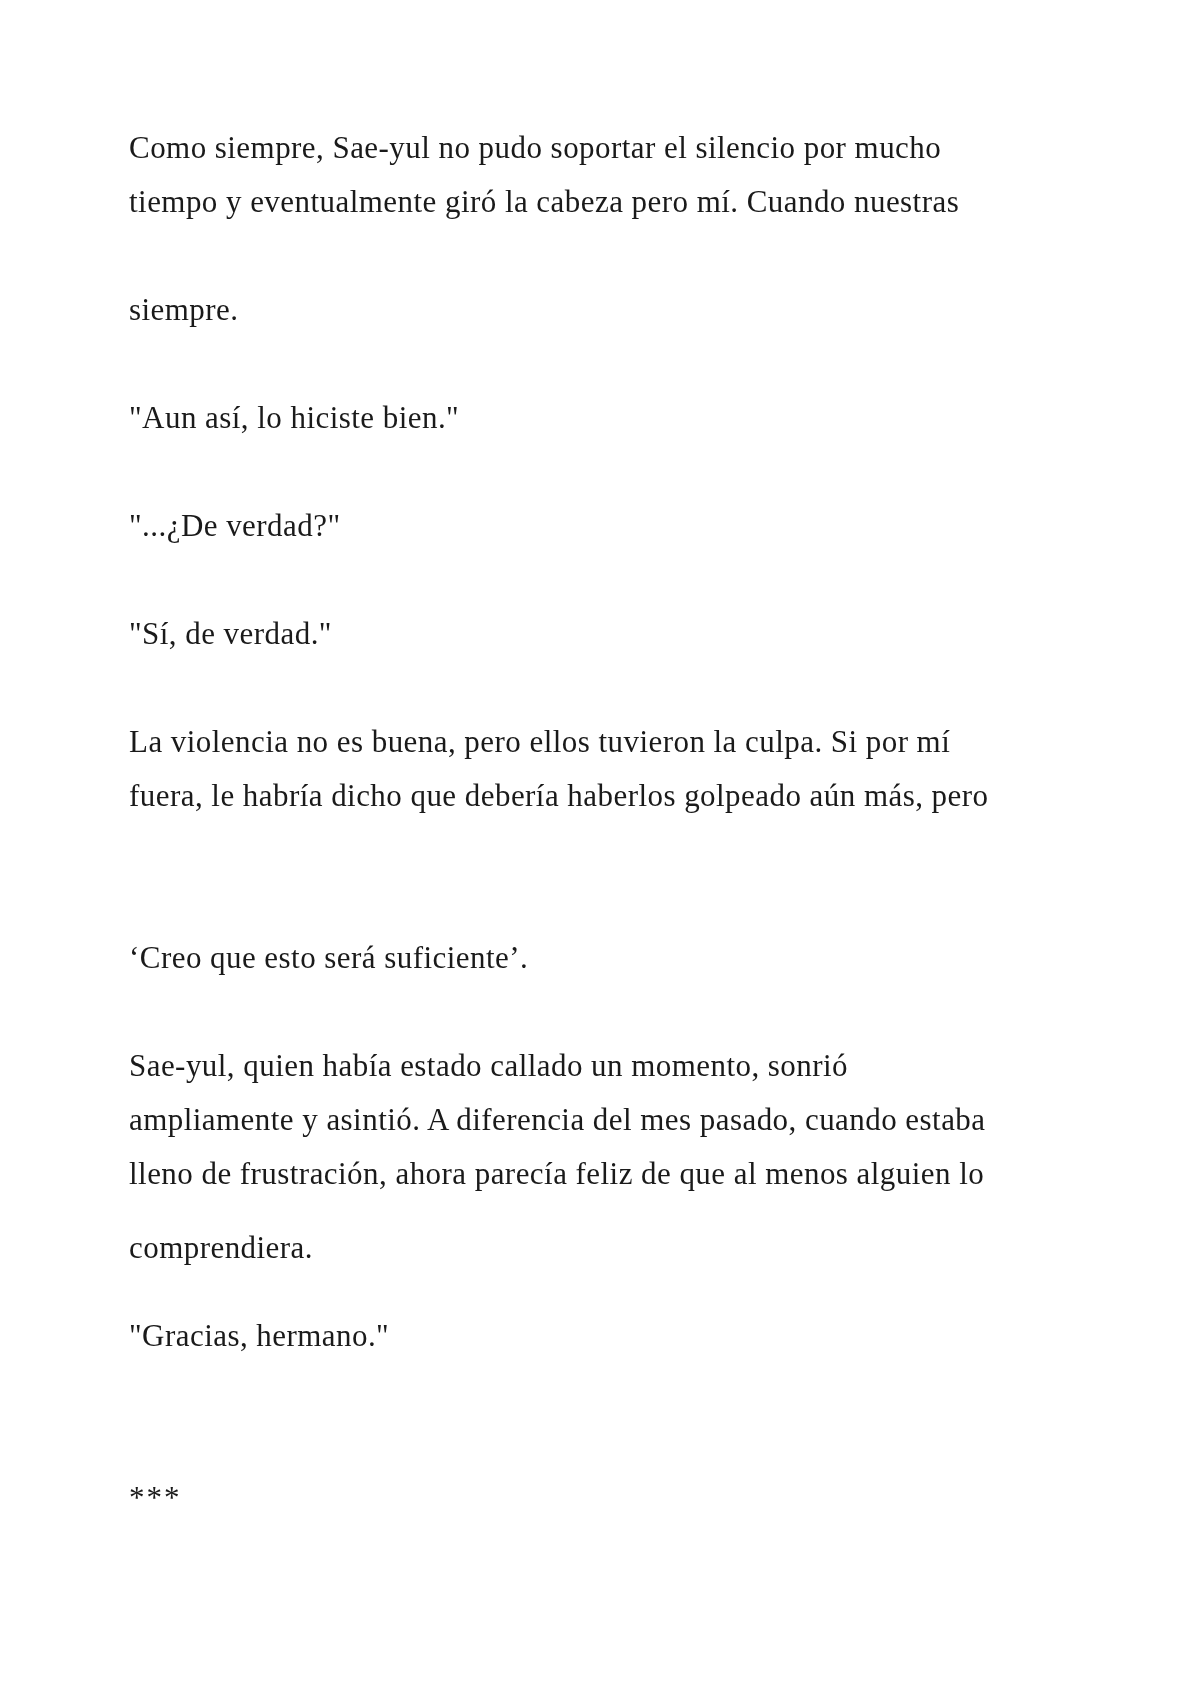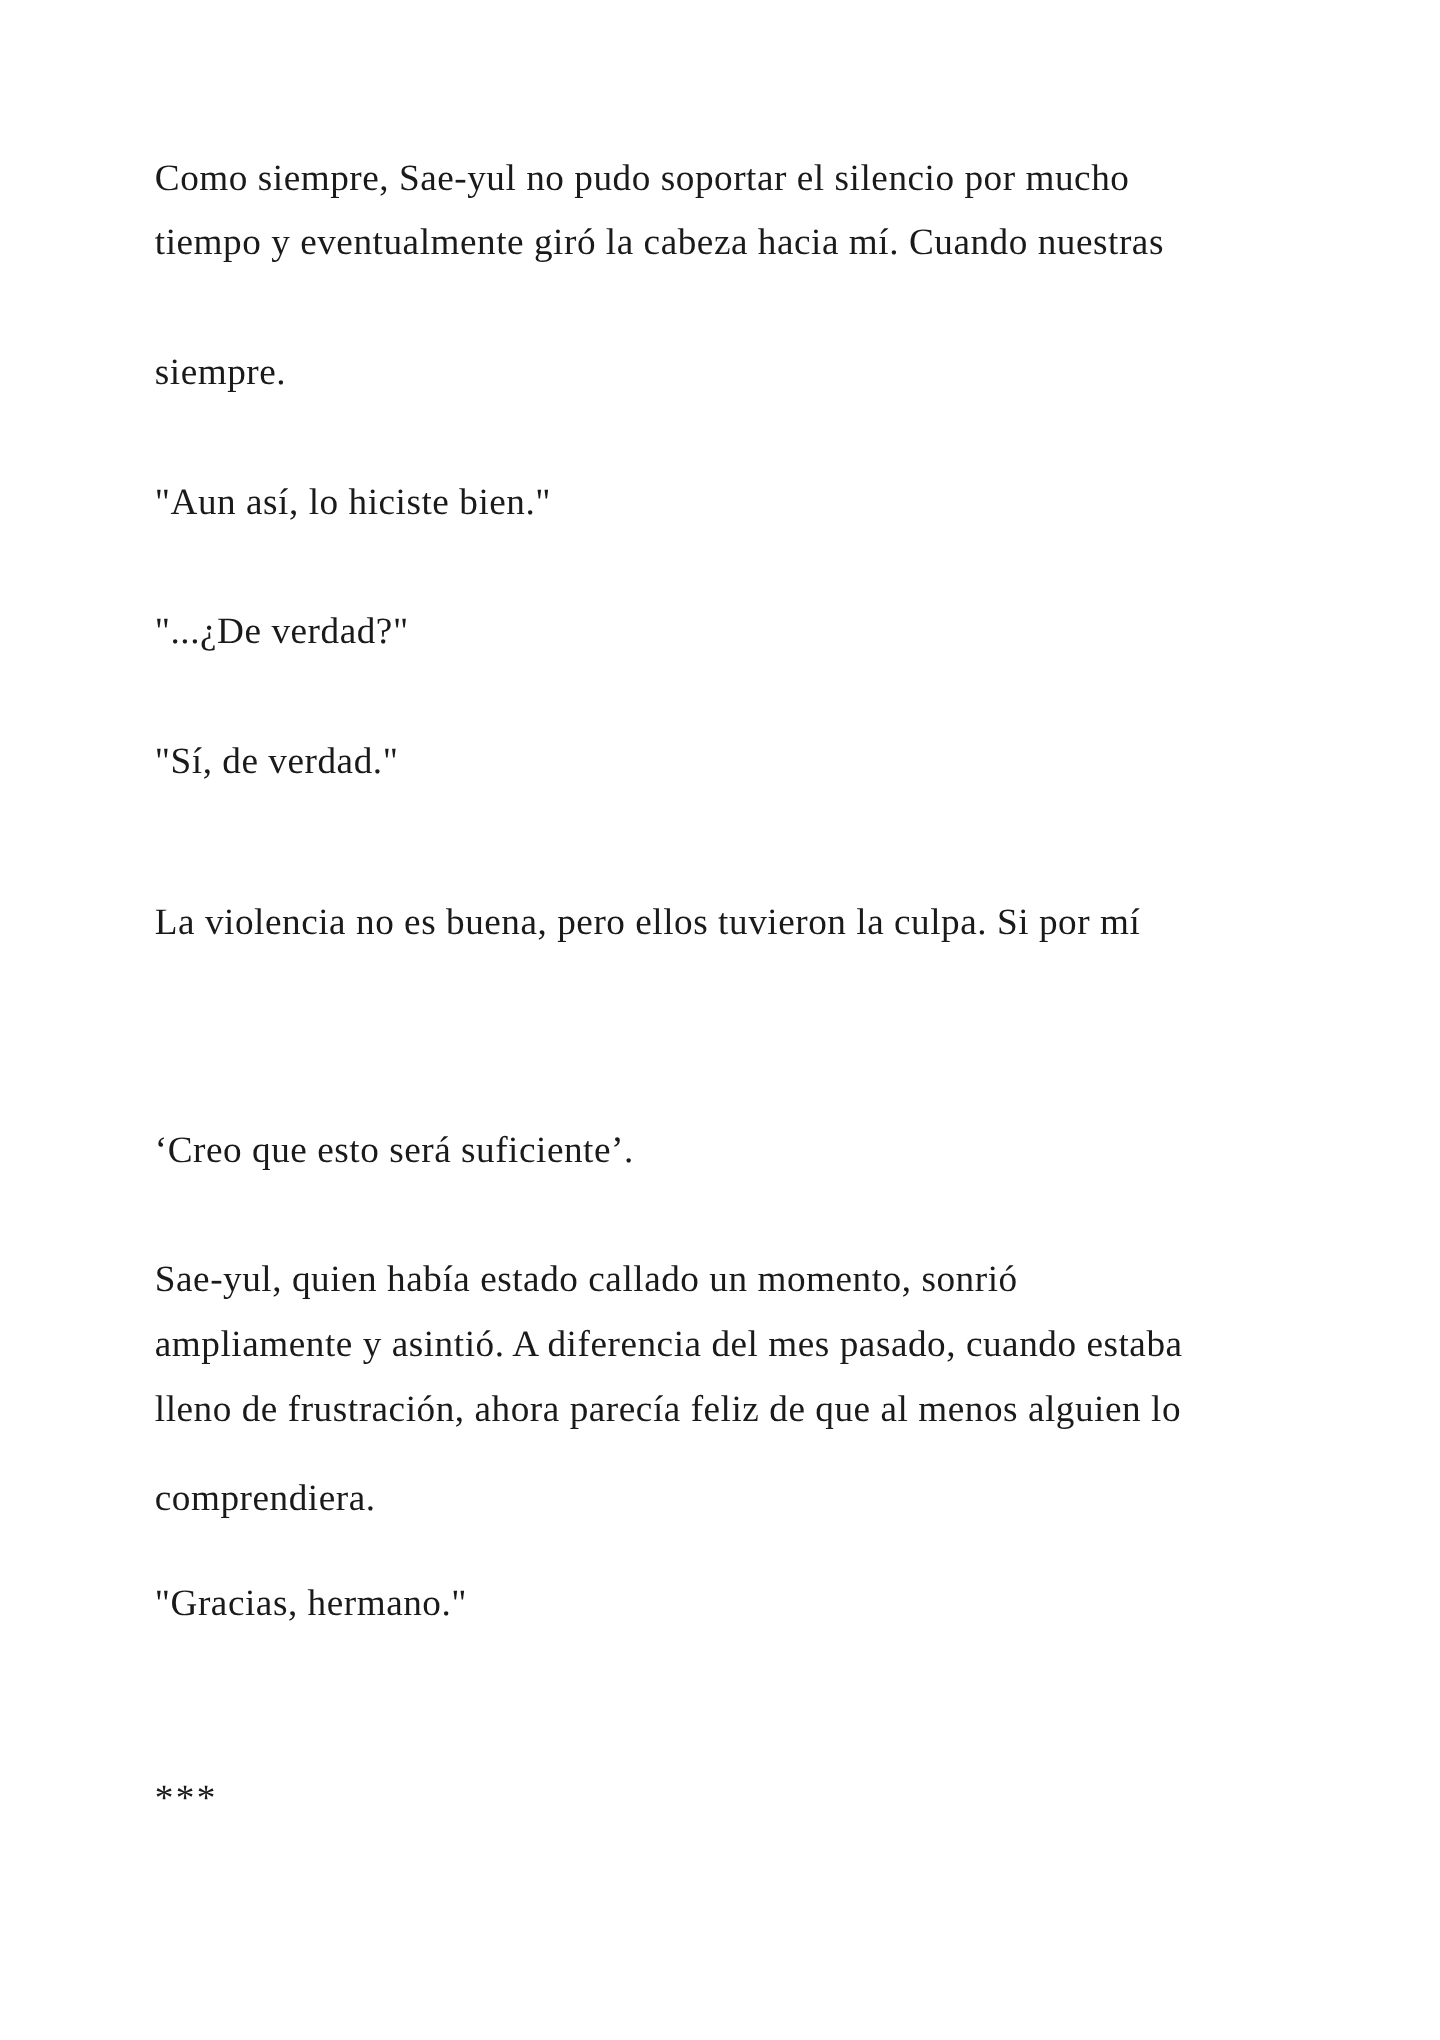--- a/index.html
+++ b/index.html
@@ -34,30 +34,31 @@
   .sep {
     letter-spacing: 2px;
   }
 </style>
 </head>
 <body>
 
 <div class="page">
 
   <div class="line" style="top:128px">Como siempre, Sae-yul no pudo soportar el silencio por mucho</div>
-  <div class="line" style="top:182px">tiempo y eventualmente giró la cabeza hacia mí. Cuando nuestras</div>
+  <div class="line" style="top:182px">tiempo y eventualmente giró la cabeza pero mí. Cuando nuestras</div>
   <div class="line" style="top:290px">siempre.</div>
 
   <div class="line" style="top:398px">"Aun así, lo hiciste bien."</div>
 
   <div class="line" style="top:506px">"...¿De verdad?"</div>
 
   <div class="line" style="top:614px">"Sí, de verdad."</div>
 
-  <div class="line" style="top:748px">La violencia no es buena, pero ellos tuvieron la culpa. Si por mí</div>
+  <div class="line" style="top:722px">La violencia no es buena, pero ellos tuvieron la culpa. Si por mí</div>
+  <div class="line" style="top:776px">fuera, le habría dicho que debería haberlos golpeado aún más, pero</div>
 
   <div class="line" style="top:1046px">Sae-yul, quien había estado callado un momento, sonrió</div>
 
   <div class="line" style="top:938px">‘Creo que esto será suficiente’.</div>
   <div class="line" style="top:1100px">ampliamente y asintió. A diferencia del mes pasado, cuando estaba</div>
   <div class="line" style="top:1154px">lleno de frustración, ahora parecía feliz de que al menos alguien lo</div>
   <div class="line" style="top:1228px">comprendiera.</div>
 
   <div class="line" style="top:1316px">"Gracias, hermano."</div>
 

